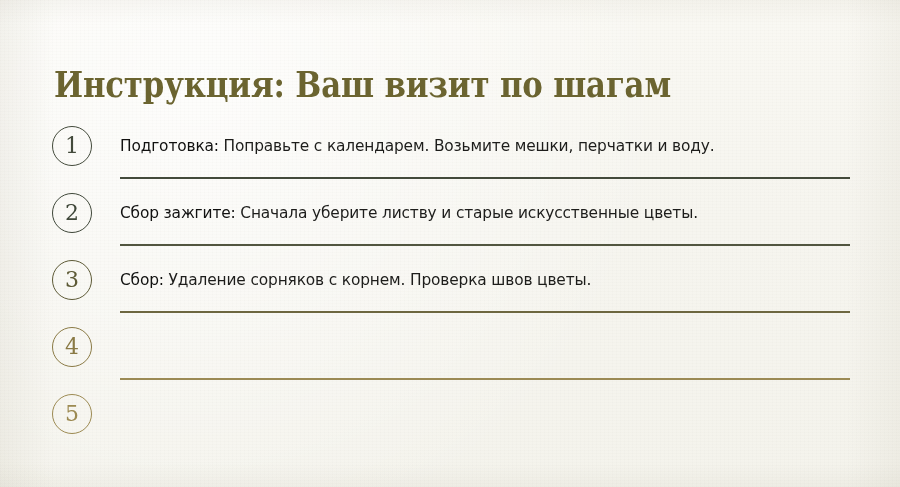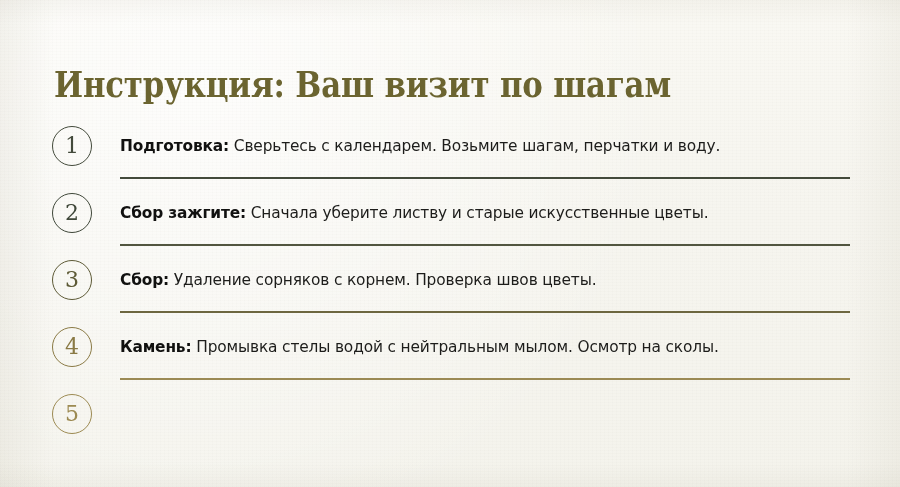--- a/index.html
+++ b/index.html
@@ -103,21 +103,21 @@
     top: 50%;
     transform: translateY(-50%);
     font-family: "DejaVu Sans", "Liberation Sans", sans-serif;
     font-size: 15.4px;
     line-height: 21px;
     color: #1d1d1b;
     letter-spacing: -0.15px;
     white-space: nowrap;
   }
   .step-text .lead {
-    font-weight: 700;
+    font-weight: 400;
     color: #111110;
   }
 
   .divider {
     position: absolute;
     left: 120px;
     width: 730px;
     height: 2px;
     bottom: 0;
     background: #4a5040;
@@ -147,42 +147,41 @@
 
   <div id="content">
 
     <h1 class="title">Инструкция: Ваш визит по шагам</h1>
 
     <div class="steps" id="steps-container">
         <div class="step-row" data-tone="0">
           <div class="badge">
             <span>1</span>
           </div>
-          <div class="step-text"><span class="lead">Подготовка:</span><span class="body"> Сверьтесь с календарем. Возьмите шагам, перчатки и воду.</span></div>
+          <div class="step-text"><span class="lead">Подготовка:</span><span class="body"> Поправьте с календарем. Возьмите мешки, перчатки и воду.</span></div>
           <div class="divider"></div>
         </div>
         <div class="step-row" data-tone="1">
           <div class="badge">
             <span>2</span>
           </div>
           <div class="step-text"><span class="lead">Сбор зажгите:</span><span class="body"> Сначала уберите листву и старые искусственные цветы.</span></div>
           <div class="divider"></div>
         </div>
         <div class="step-row" data-tone="2">
           <div class="badge">
             <span>3</span>
           </div>
           <div class="step-text"><span class="lead">Сбор:</span><span class="body"> Удаление сорняков с корнем. Проверка швов цветы.</span></div>
           <div class="divider"></div>
         </div>
         <div class="step-row" data-tone="3">
           <div class="badge">
             <span>4</span>
           </div>
-          <div class="step-text"><span class="lead">Камень:</span><span class="body"> Промывка стелы водой с нейтральным мылом. Осмотр на сколы.</span></div>
           <div class="divider"></div>
         </div>
         <div class="step-row" data-tone="4">
           <div class="badge">
             <span>5</span>
           </div>
         </div>
       </div>
 
   </div>

